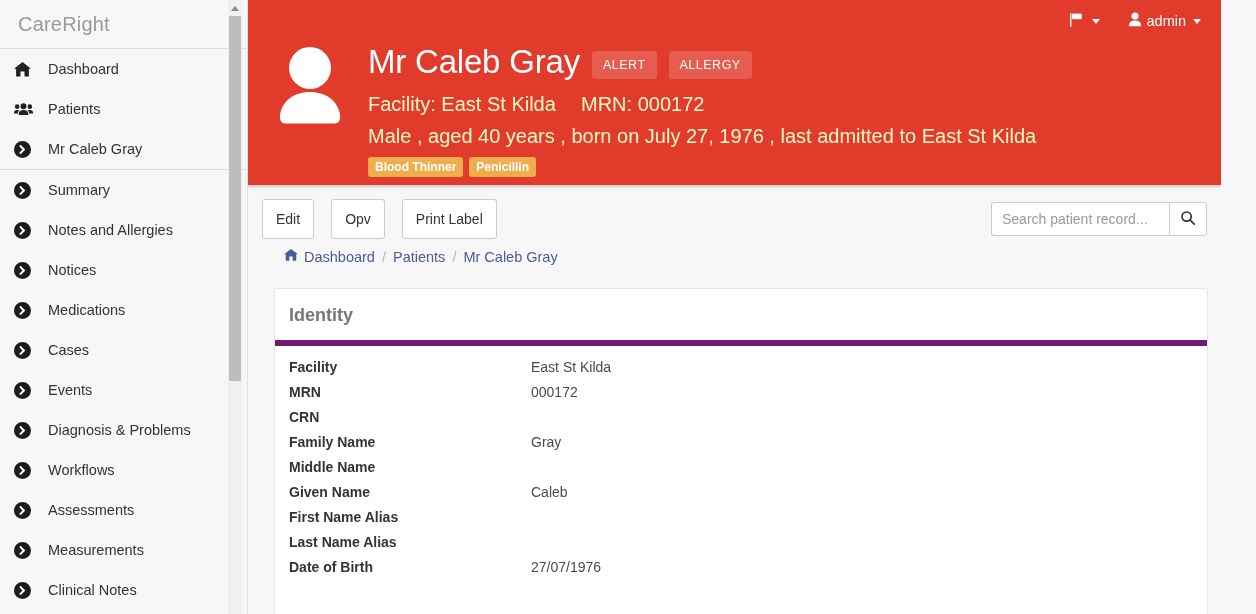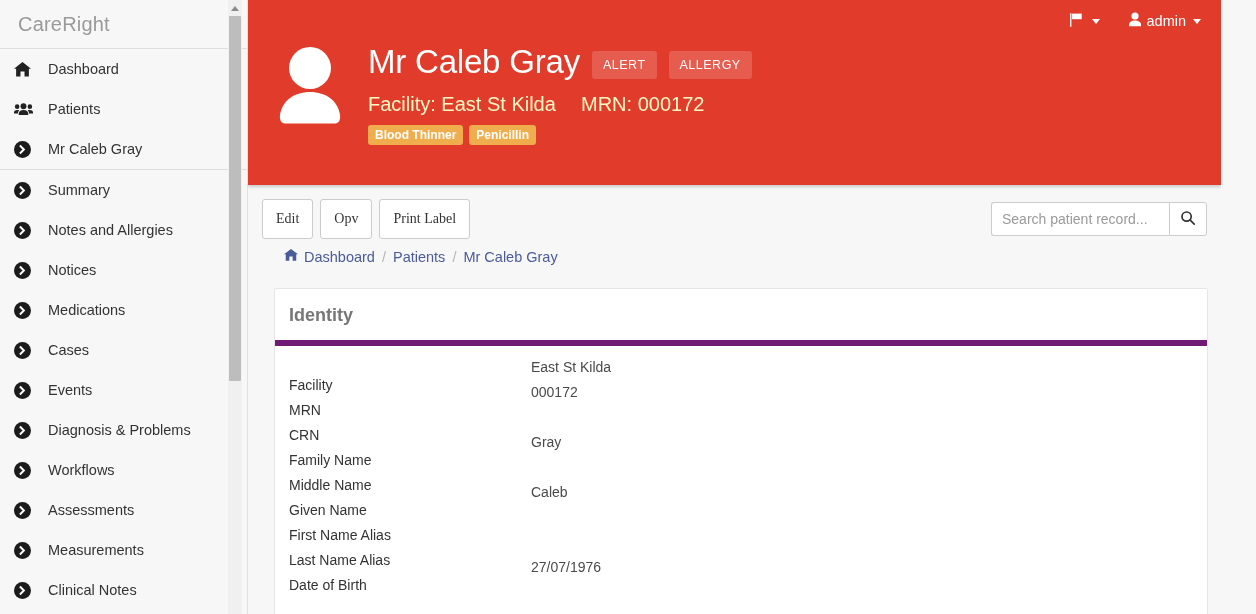--- a/index.html
+++ b/index.html
@@ -132,22 +132,22 @@
 
   
   .toolbar {
     display: flex; align-items: center;
     padding: 13px 14px 0 14px;
     height: 55px;
   }
   .btn {
     background: #fff; border: 1px solid #ccc; border-radius: 3px;
     color: #333; font-size: 14px;
-    padding: 11px 13px; margin-right: 7px; cursor: pointer;
-    font-family: Liberation Serif, serif;
+    padding: 11px 13px; margin-right: 17px; cursor: pointer;
+    font-family: Liberation Sans, sans-serif;
     line-height: 1.2;
   }
   .spacer { flex: 1 1 auto; }
   .searchwrap { display: flex; }
   .search-input {
     width: 178px; height: 34px;
     border: 1px solid #ccc; border-right: none;
     border-radius: 3px 0 0 3px;
     padding: 0 10px; font-size: 14px; color: #555;
     font-family: "Liberation Sans", sans-serif;
@@ -185,21 +185,21 @@
   }
   .card-head {
     padding: 16px 0 14px 14px;
     border-bottom: 6px solid #701a75;
   }
   .card-title { font-size: 18px; color: #777; font-weight: bold; }
   .card-body { padding: 13px 0 0 0; }
   .kv-row { display: flex; height: 25px; align-items: flex-start; padding-left: 14px; }
   .kv-key {
     width: 242px; flex: 0 0 242px;
-    font-size: 14px; font-weight: normal; color: #333; margin-top: 18px;
+    font-size: 14px; font-weight: bold; color: #333;
   }
   .kv-val { font-size: 14px; color: #4a4a4a; }
 </style>
 </head>
 <body>
 
 <div class="app">
 
   <aside class="sidebar">
     <div class="brand">CareRight</div>
@@ -392,20 +392,21 @@
             <span class="pill">ALERT</span>
             <span class="pill">ALLERGY</span>
           </div>
           <div class="pmeta">
             <span>Facility:</span>
             <span>East St Kilda</span>
             <span class="sp"></span>
             <span>MRN:</span>
             <span>000172</span>
           </div>
+          <div class="pmeta" style="margin-top:2px;">Male , aged 40 years , born on July 27, 1976 , last admitted to East St Kilda</div>
           <div class="tagrow">
             <span class="tag">Blood Thinner</span>
             <span class="tag">Penicillin</span>
           </div>
         </div>
       </div>
     </div>
 
     <div class="toolbar">
       <button class="btn">Edit</button>

